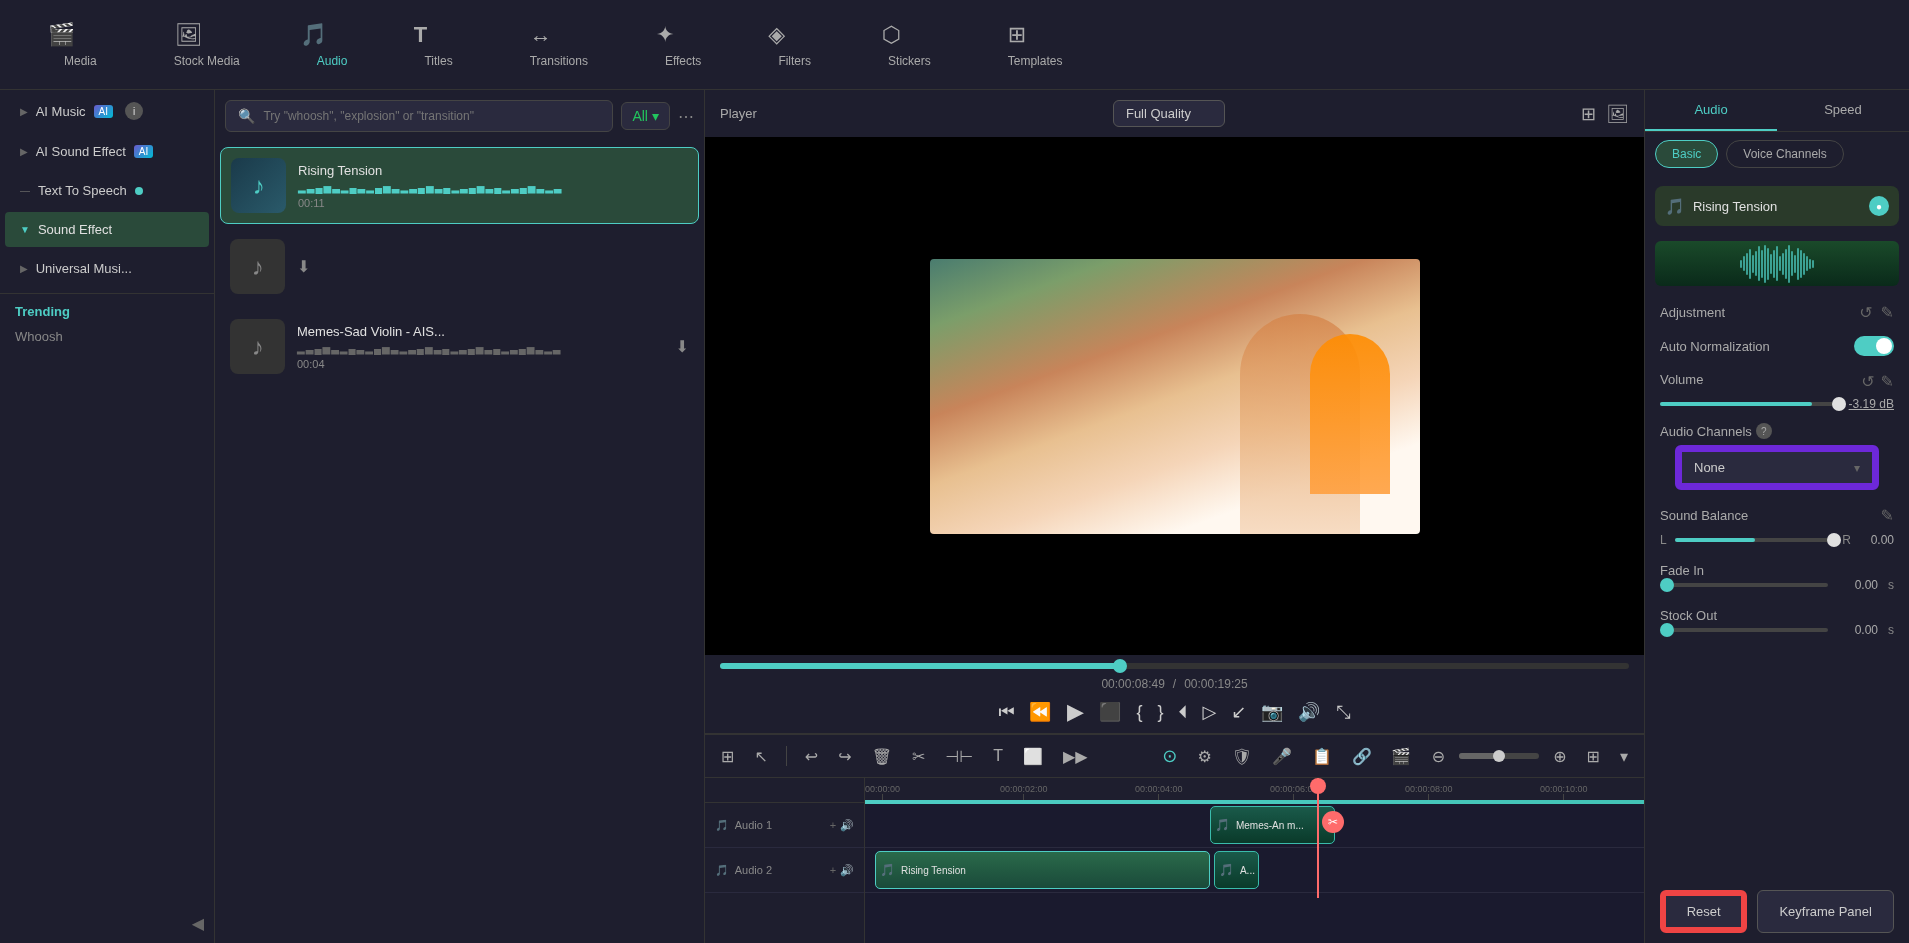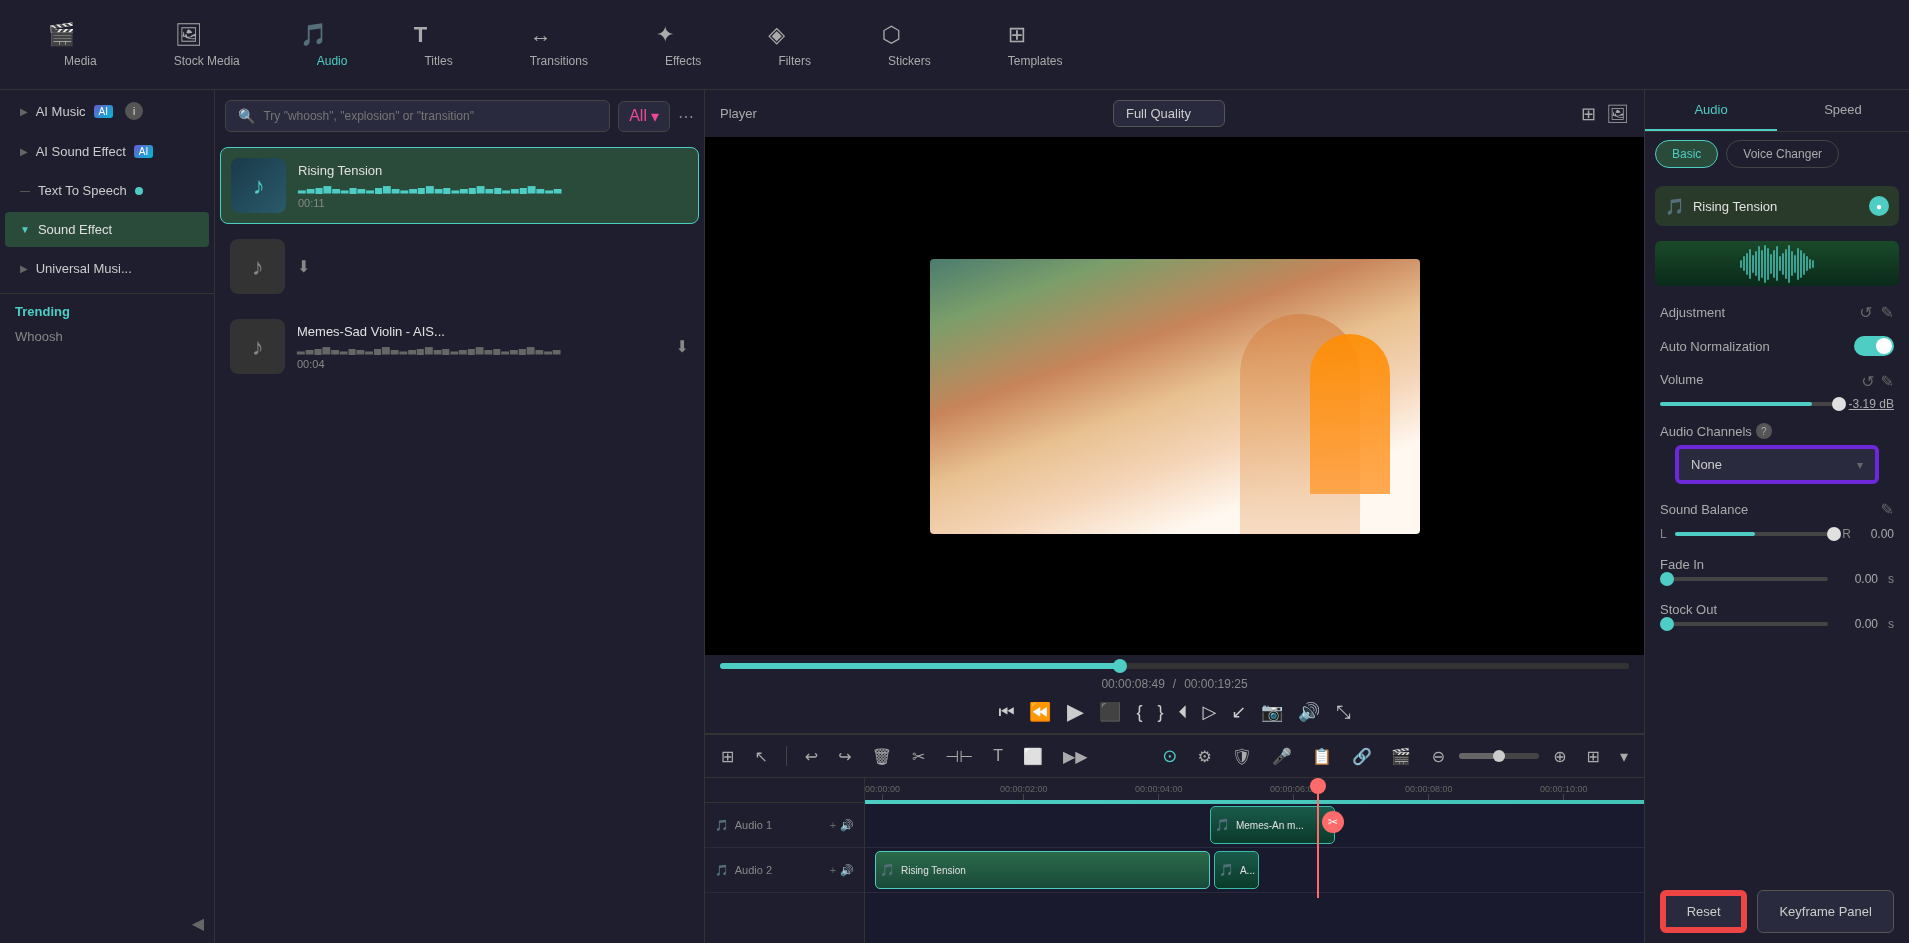--- a/index.html
+++ b/index.html
@@ -27,21 +27,21 @@
     .collapse-btn { margin-top: auto; padding: 10px; cursor: pointer; display: flex; align-items: center; justify-content: flex-end; }
 
     
     .center-panel { display: flex; flex-direction: column; flex: 1; overflow: hidden; }
 
     
     .audio-list { width: 490px; background: #1e1e2e; border-right: 1px solid #333; display: flex; flex-direction: column; overflow: hidden; }
     .audio-list-header { display: flex; align-items: center; padding: 10px; gap: 8px; }
     .search-box { flex: 1; background: #2a2a3e; border: 1px solid #444; border-radius: 6px; padding: 7px 12px; color: #aaa; display: flex; align-items: center; gap: 8px; }
     .search-box input { background: transparent; border: none; outline: none; color: #ccc; font-size: 12px; flex: 1; }
-    .filter-btn { background: #2a2a3e; border: 1px solid #444; border-radius: 6px; padding: 5px 10px; color: #ec4899; cursor: pointer; display: flex; align-items: center; gap: 4px; font-size: 16px; }
+    .filter-btn { background: #2a2a3e; border: 1px solid #444; border-radius: 6px; padding: 5px 10px; color: #22c55e; cursor: pointer; display: flex; align-items: center; gap: 4px; font-size: 14px; }
     .more-btn { background: transparent; border: none; color: #888; cursor: pointer; font-size: 16px; }
     .audio-items { flex: 1; overflow-y: auto; padding: 5px; }
     .audio-item { display: flex; align-items: center; padding: 10px; border-radius: 8px; cursor: pointer; gap: 12px; margin-bottom: 5px; }
     .audio-item.active { background: #2a4a3a; border: 1px solid #4ecdc4; }
     .audio-thumb { width: 55px; height: 55px; border-radius: 8px; background: #333; display: flex; align-items: center; justify-content: center; font-size: 22px; flex-shrink: 0; }
     .audio-thumb.active-thumb { background: linear-gradient(135deg, #1a3a4a, #2a5a6a); }
     .audio-info { flex: 1; }
     .audio-name { font-size: 13px; color: #e0e0e0; margin-bottom: 4px; }
     .audio-wave { color: #4ecdc4; font-size: 10px; letter-spacing: 1px; margin-bottom: 4px; }
     .audio-wave-gray { color: #666; font-size: 10px; letter-spacing: 1px; margin-bottom: 4px; }
@@ -137,21 +137,21 @@
     .fade-slider-track { flex: 1; height: 4px; background: #444; border-radius: 2px; position: relative; cursor: pointer; }
     .fade-slider-thumb { width: 14px; height: 14px; background: #4ecdc4; border-radius: 50%; position: absolute; left: 0; top: -5px; }
     .fade-value { font-size: 12px; color: #aaa; min-width: 40px; text-align: right; }
     .fade-unit { font-size: 12px; color: #888; }
 
     .bottom-btns { display: flex; gap: 10px; padding: 10px 15px; margin-top: auto; }
     .reset-btn { flex: 1; padding: 8px; background: #2a2a3e; border: 6px solid #ef4444; border-radius: 6px; color: #ccc; cursor: pointer; font-size: 13px; text-align: center; }
     .keyframe-btn { flex: 2; padding: 8px; background: #2a2a3e; border: 1px solid #555; border-radius: 6px; color: #ccc; cursor: pointer; font-size: 13px; text-align: center; }
 
     
-    .dropdown-field { margin: 4px 15px; background: #2a2a3e; border: 4px solid #6d28d9; border-radius: 6px; padding: 8px 12px; display: flex; align-items: flex-end; justify-content: space-between; cursor: pointer; }
+    .dropdown-field { margin: 4px 15px; background: #2a2a3e; border: 7px solid #6d28d9; border-radius: 6px; padding: 8px 12px; display: flex; align-items: flex-end; justify-content: space-between; cursor: pointer; }
     .dropdown-value { font-size: 13px; color: #ccc; }
     .dropdown-arrow { color: #666; font-size: 12px; }
 
     .waveform-bars { display: flex; align-items: center; gap: 1px; height: 40px; padding: 0 8px; }
     .waveform-bar { background: #4ecdc4; border-radius: 1px; opacity: 0.7; }
 
     
     ::-webkit-scrollbar { width: 5px; height: 5px; }
     ::-webkit-scrollbar-track { background: #1a1a2e; }
     ::-webkit-scrollbar-thumb { background: #444; border-radius: 3px; }
@@ -459,21 +459,21 @@
 
   <div class="right-panel">
 
     <div class="right-tabs">
       <div class="right-tab active">Audio</div>
       <div class="right-tab">Speed</div>
     </div>
 
     <div class="sub-tabs">
       <div class="sub-tab active">Basic</div>
-      <div class="sub-tab">Voice Changer</div>
+      <div class="sub-tab">Voice Channels</div>
     </div>
 
     <div class="audio-track-card">
       <span class="audio-track-card-icon">🎵</span>
       <span class="audio-track-card-name">Rising Tension</span>
       <div class="audio-track-toggle">
         <span style="font-size:10px;color:white;">●</span>
       </div>
     </div>
 

